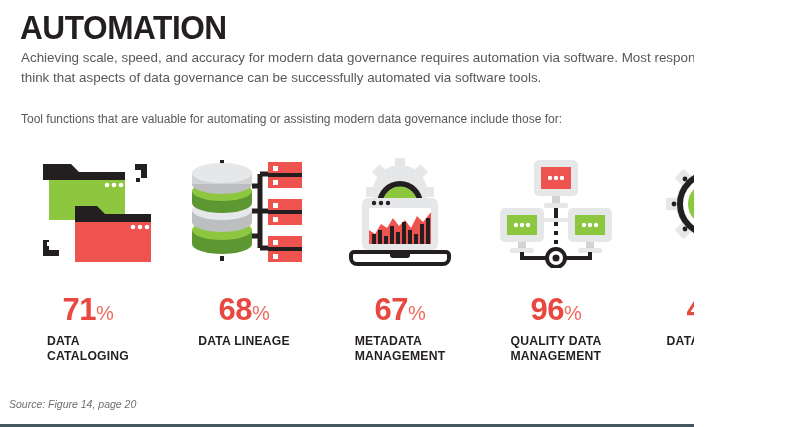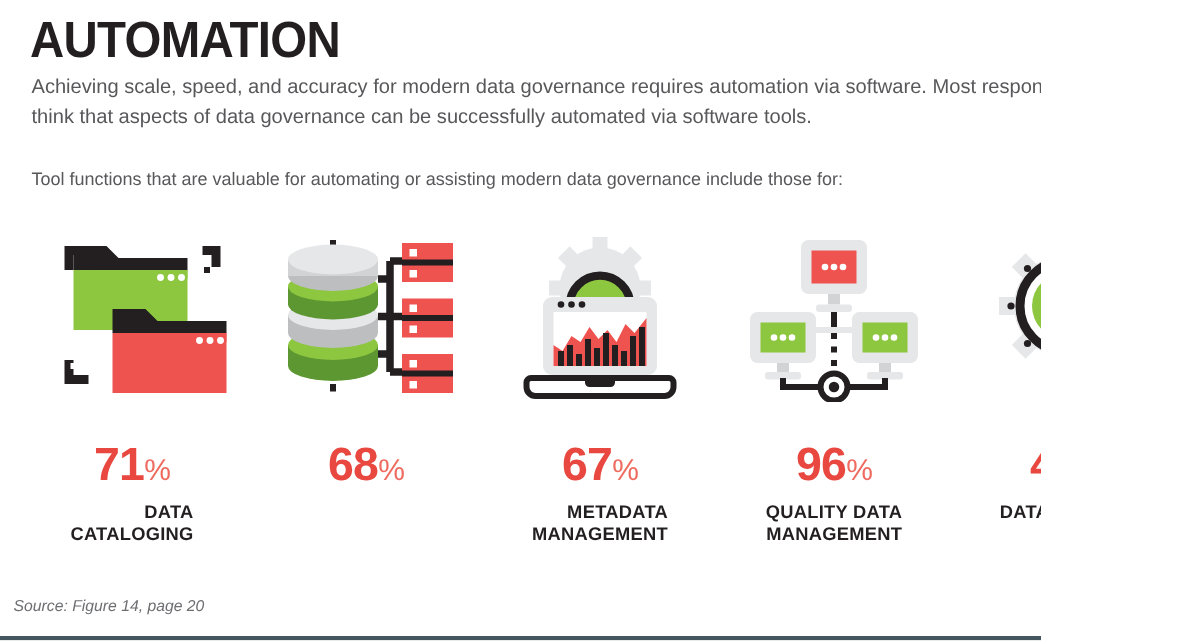--- a/index.html
+++ b/index.html
@@ -95,21 +95,21 @@
     letter-spacing: -0.5px;
   }
   .stat .pct {
     font-size: 20px;
     font-weight: normal;
     color: #ef6a5f;
     letter-spacing: -0.5px;
   }
   .caption {
     margin-top: 9px;
-    text-align: right;
+    text-align: left;
     font-size: 12.2px;
     line-height: 15px;
     font-weight: bold;
     color: #231f20;
     letter-spacing: 0.2px;
   }
 
   
   .source {
     position: absolute;
@@ -214,20 +214,24 @@
           <g>
             <rect x="88" y="80" width="34" height="26" fill="#ef5350"></rect>
             <rect x="88" y="91" width="34" height="4" fill="#231f20"></rect>
             <rect x="93" y="84" width="5" height="5" fill="#ffffff"></rect>
             <rect x="93" y="98" width="5" height="5" fill="#ffffff"></rect>
           </g>
         </svg>
       </div>
       <div class="stat">
         <span class="num">68</span><span class="pct">%</span>
+      </div>
+      <div class="caption">
+        <div>DATA LINEAGE</div>
+        <div></div>
       </div>
     </div>
 
     <div class="col">
       <div class="icon-wrap">
         <svg width="120" height="112" viewBox="0 0 120 112" aria-hidden="true">
 
           <g fill="#e6e7e8">
             <circle cx="60" cy="36" r="27"></circle>
             <rect x="55" y="2" width="10" height="12"></rect>

